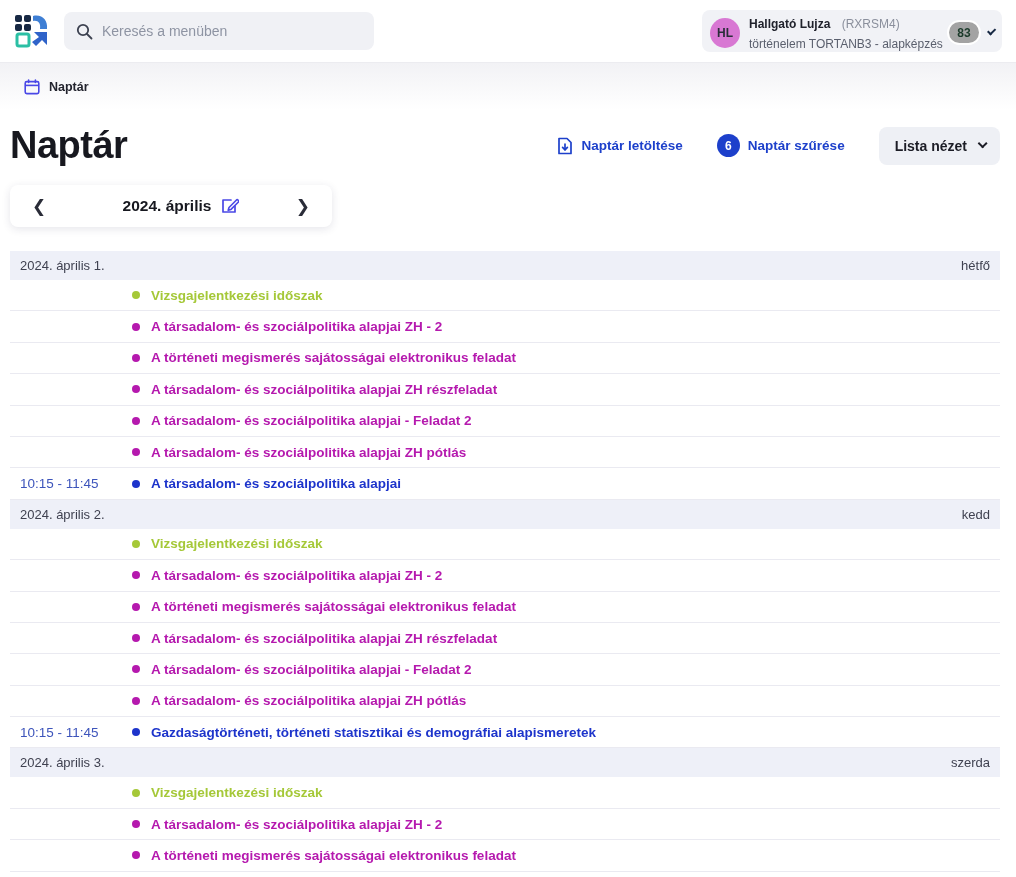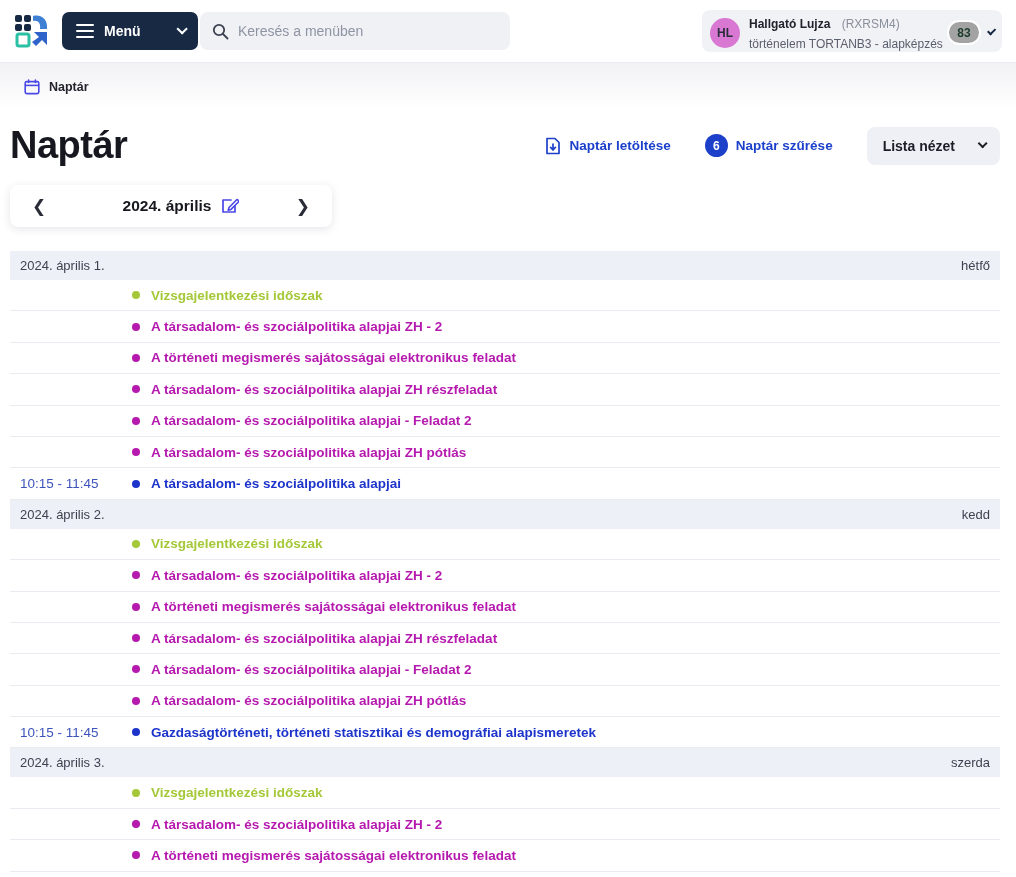--- a/index.html
+++ b/index.html
@@ -117,21 +117,21 @@
   }
   .count-badge {
     width: 23px; height: 23px; border-radius: 50%;
     background: #1d40cb; color: #ffffff;
     display: flex; align-items: center; justify-content: center;
     font-size: 12px; font-weight: bold;
   }
   .view-btn {
     background: #eef0f5; border: none; border-radius: 8px;
     height: 38px; padding: 0 16px;
-    display: flex; align-items: center; gap: 22px;
+    display: flex; align-items: center; gap: 10px;
     font-size: 14px; font-weight: bold; color: #1c1d26;
     cursor: pointer; font-family: inherit;
   }
   .view-btn .chev { color: #1c1d26; width: 7px; height: 7px; }
 
   
   .month-nav {
     width: 322px; height: 42px;
     background: #ffffff;
     border-radius: 8px;
@@ -183,29 +183,20 @@
   <svg class="logo" viewBox="0 0 36 38">
     <rect x="1" y="3" width="7" height="7" rx="2" fill="#182944"></rect>
     <rect x="10" y="3" width="7" height="7" rx="2" fill="#182944"></rect>
     <rect x="1" y="12" width="7" height="7" rx="2" fill="#182944"></rect>
     <rect x="10" y="12" width="7" height="7" rx="2" fill="#182944"></rect>
     <path d="M19 4 C28 2 34 8 33 17 L26 17 C27 11 24 8 19 9 Z" fill="#3f7fd4"></path>
     <rect x="3" y="22" width="12" height="12" rx="2" fill="none" stroke="#2bbfa4" stroke-width="3"></rect>
     <path d="M20 20 L33 20 L33 33 L28 28 L22 34 L18 30 L25 25 Z" fill="#2f63c9"></path>
   </svg>
 
-  <button class="menu-btn">
-    <span class="hamburger">
-        <span></span>
-        <span></span>
-        <span></span>
-      </span>
-    <span class="menu-label">Menü</span>
-    <span class="chev"></span>
-  </button>
 
   <div class="search-box">
     <svg width="17" height="17" viewBox="0 0 17 17">
       <circle cx="7" cy="7" r="5.2" fill="none" stroke="#3c4150" stroke-width="1.8"></circle>
       <line x1="11" y1="11" x2="15.5" y2="15.5" stroke="#3c4150" stroke-width="1.8" stroke-linecap="round"></line>
     </svg>
     <input type="text" placeholder="Keresés a menüben" style="">
   </div>
 
   <div class="user-chip">

